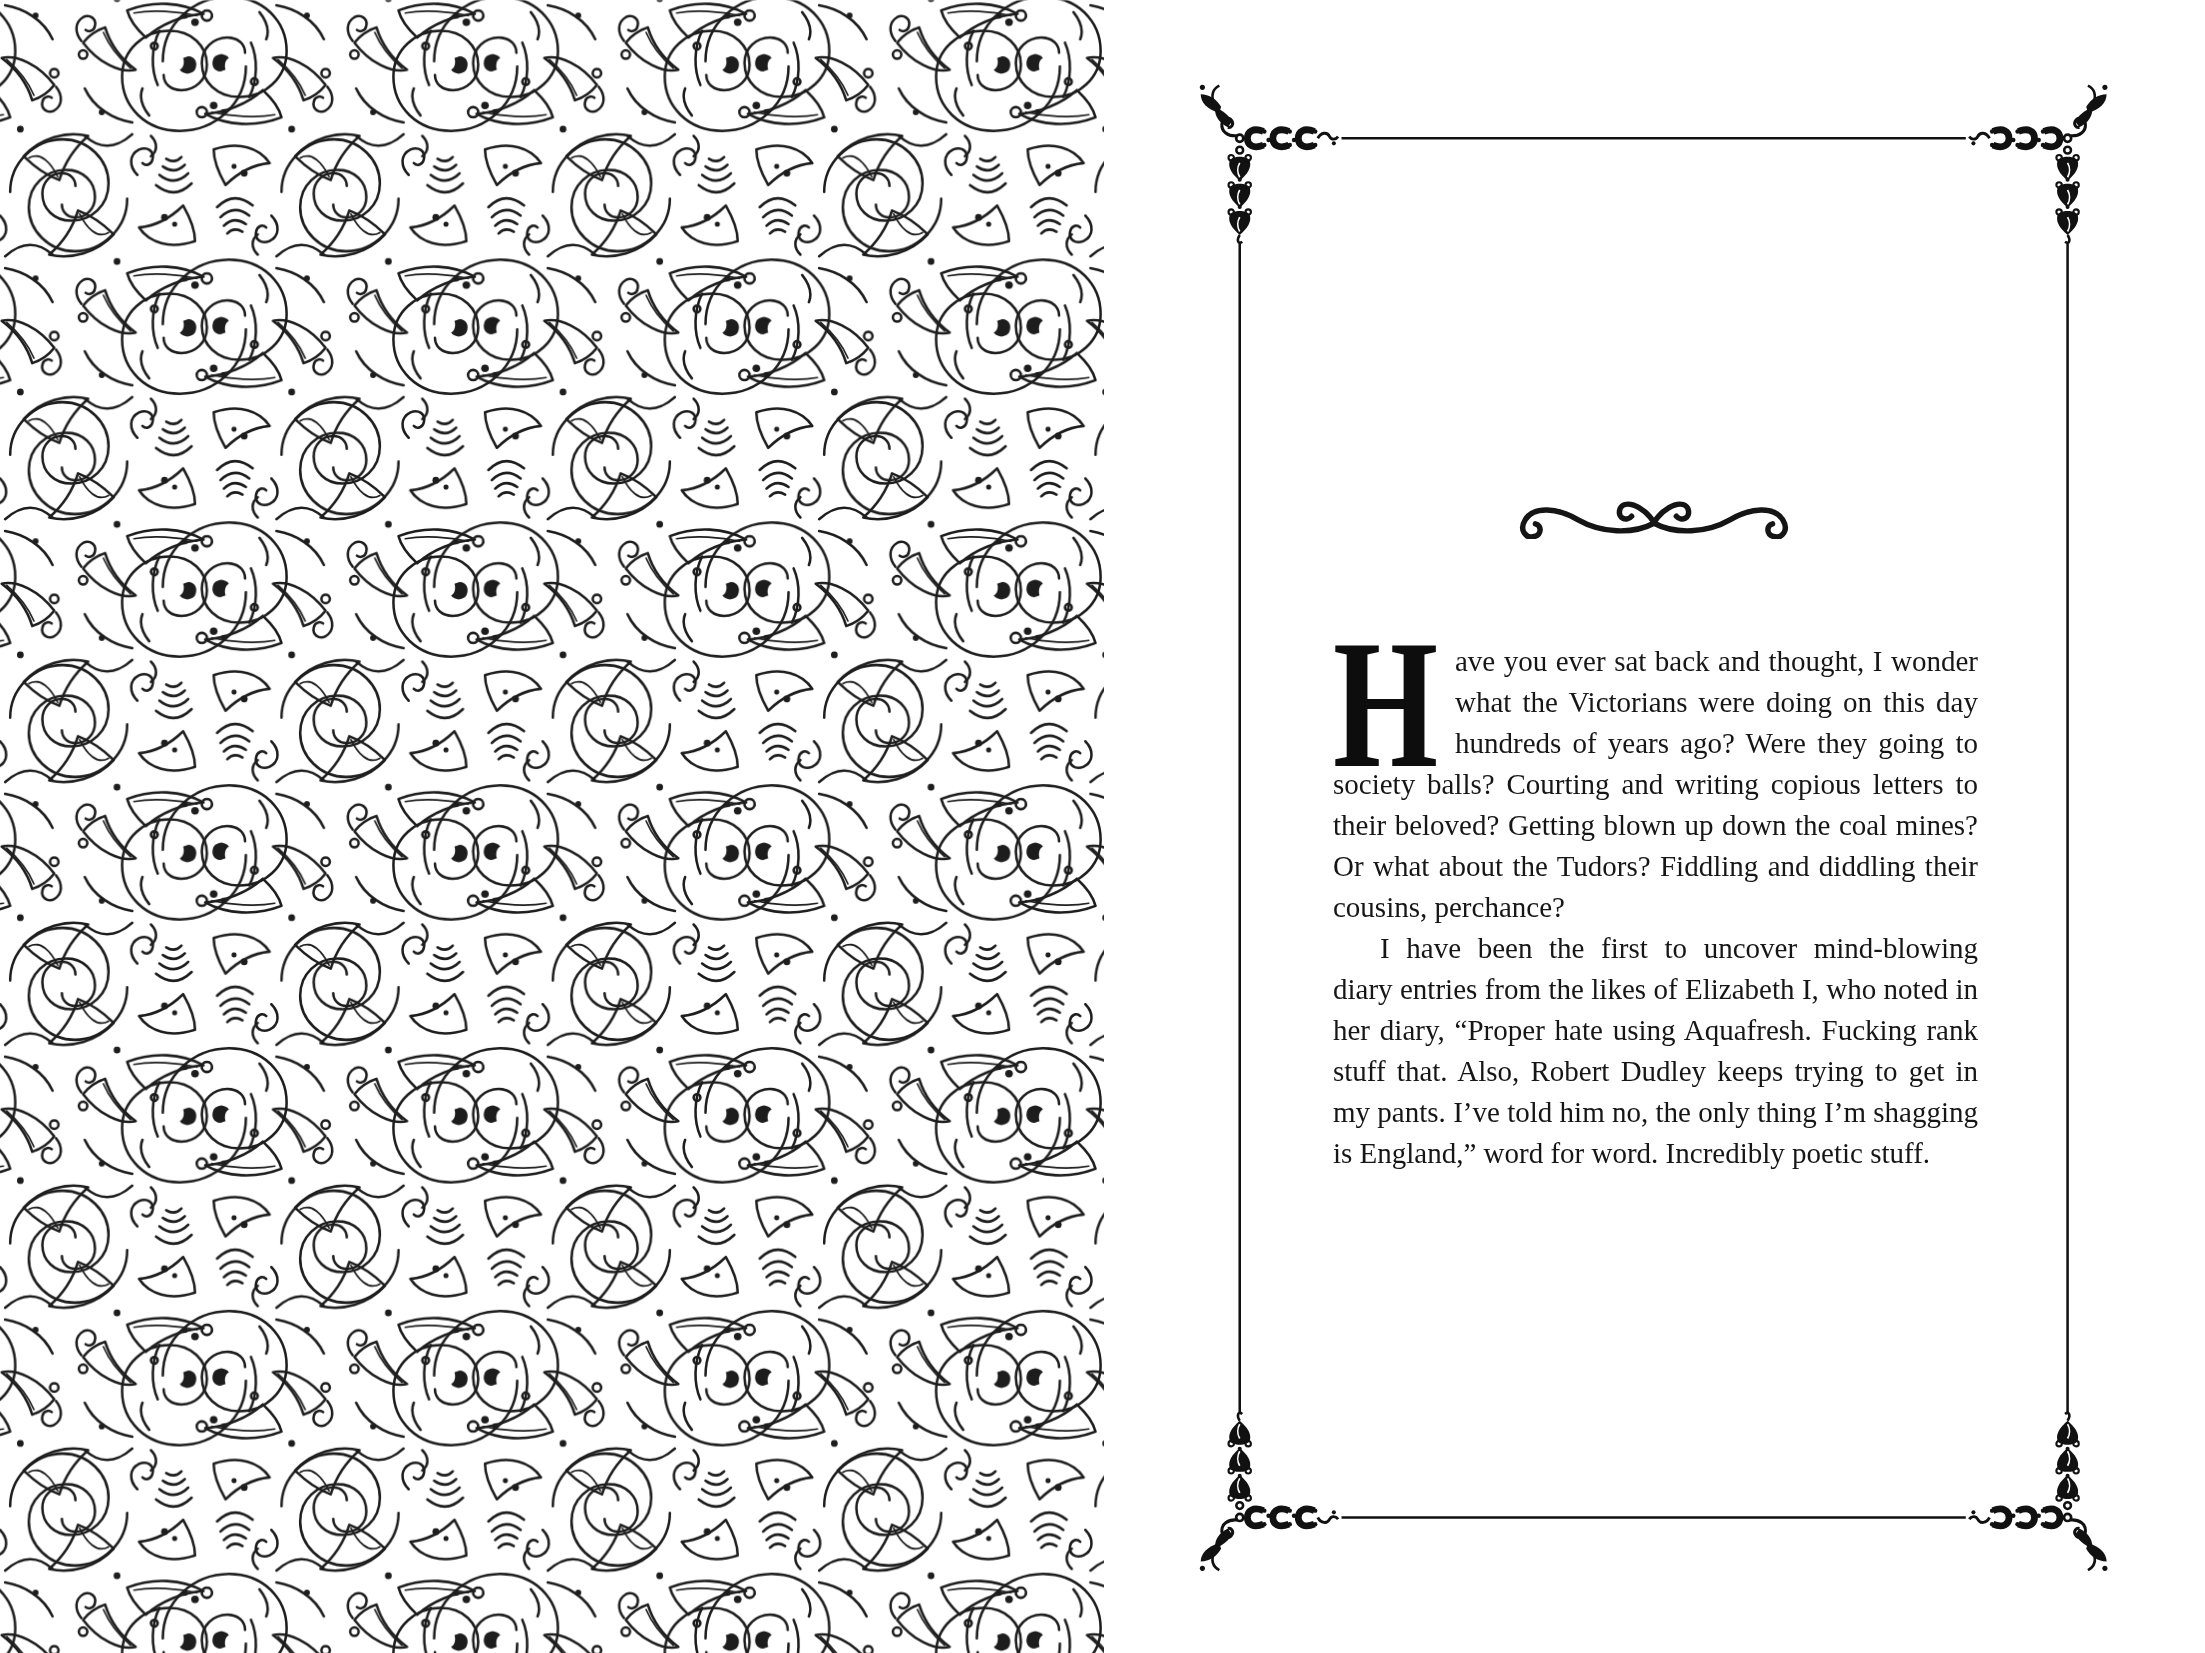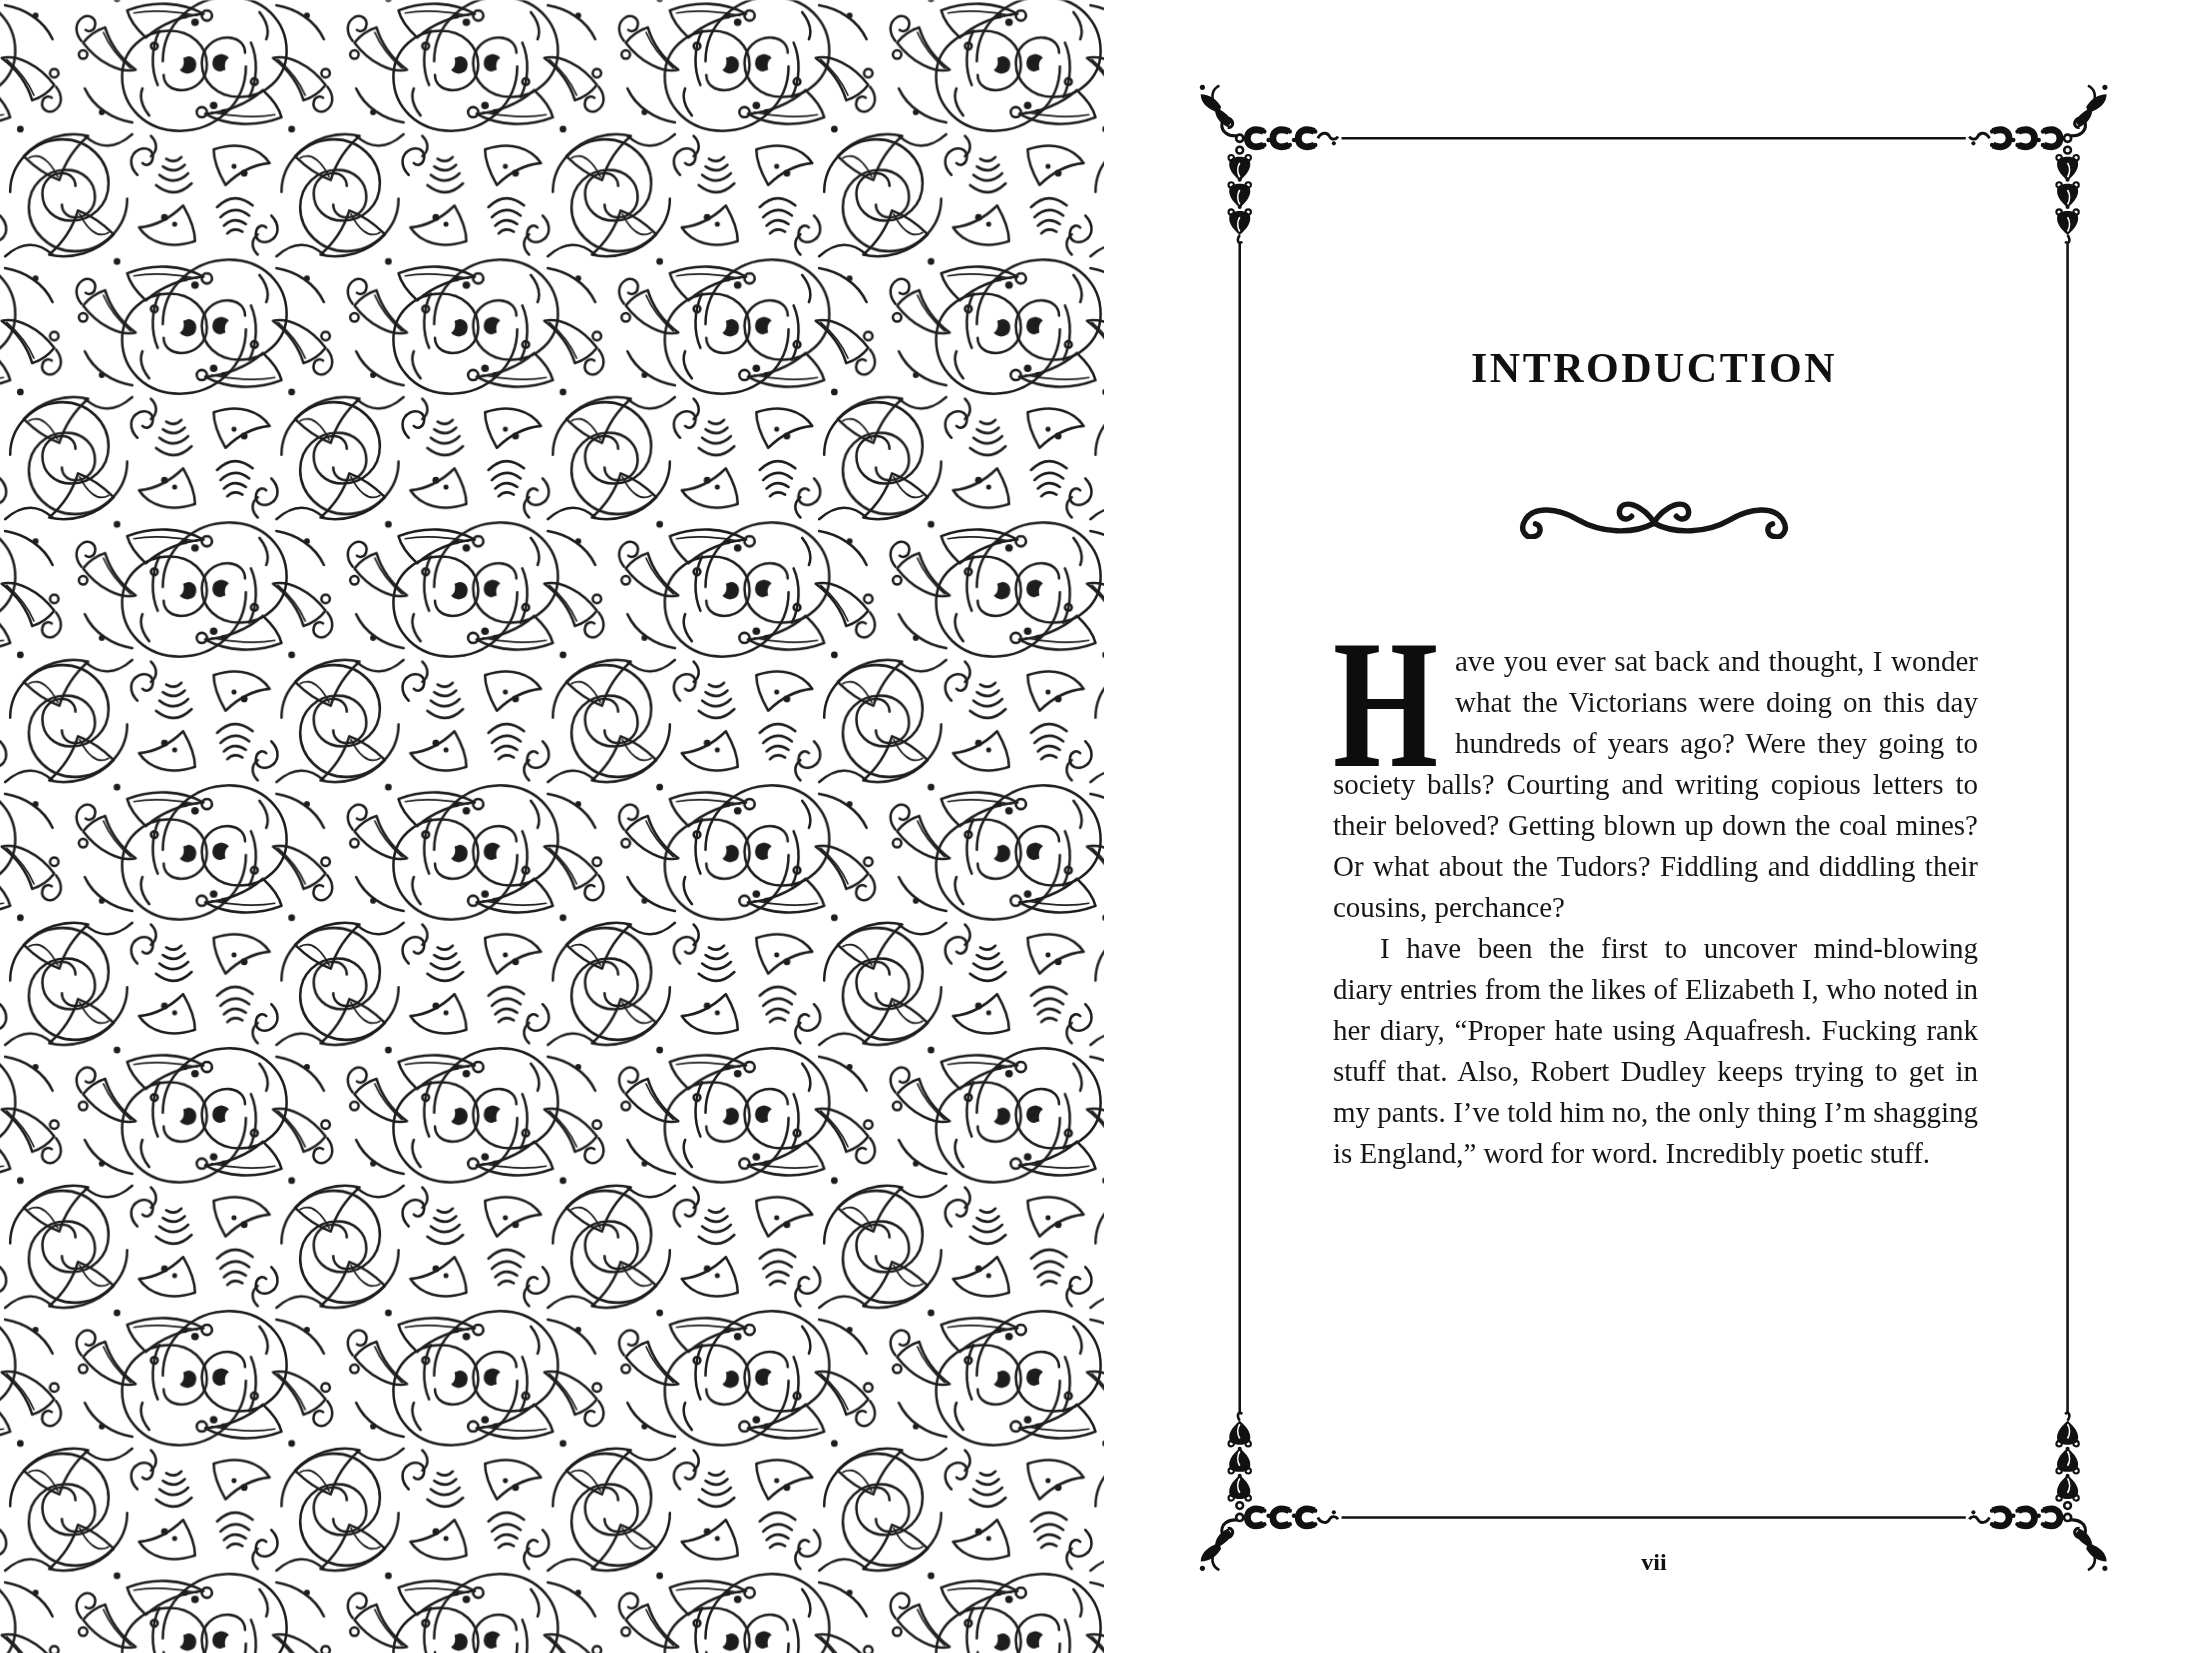--- a/index.html
+++ b/index.html
@@ -128,32 +128,30 @@
         <path d="M280,1789 L1016,1789"></path>
         <path d="M160,287 L160,1665"></path>
         <path d="M1136,287 L1136,1665"></path>
       </g>
       <use href="#corner" transform="translate(160,163)"></use>
       <use href="#corner" transform="translate(1136,163) scale(-1,1)"></use>
       <use href="#corner" transform="translate(160,1789) scale(1,-1)"></use>
       <use href="#corner" transform="translate(1136,1789) scale(-1,-1)"></use>
     </svg>
 
-    <h1 class="page-title">INTRODUCTION</h1>
 
     <svg class="flourish" width="282" height="54" viewBox="0 0 333 64" aria-hidden="true">
       <g fill="none" stroke="#151515" stroke-width="6.5" stroke-linecap="round">
         <path d="M167,45 C141,59 104,57 76,41 C52,27 24,25 14,41 C6,54 15,64 25,61 C33,59 34,48 26,46"></path>
         <path d="M167,45 C152,22 130,17 126,29 C123,39 134,44 140,37"></path>
         <path d="M166,45 C192,59 229,57 257,41 C281,27 309,25 319,41 C327,54 318,64 308,61 C300,59 299,48 307,46"></path>
         <path d="M166,45 C181,22 203,17 207,29 C210,39 199,44 193,37"></path>
       </g>
     </svg>
 
     <div class="body-text">
         <p class="para"><span class="dropcap">H</span><span>ave you ever sat back and thought, </span><span class="em">I wonder what the Victorians were doing on this day hundreds of years ago? Were they going to society balls? Courting and writing copious letters to their beloved? Getting blown up down the coal mines? Or what about the Tudors? Fiddling and diddling their cousins, perchance?</span></p>
         <p class="para indent"><span>I have been the first to uncover mind-blowing diary entries from the likes of Elizabeth I, who noted in her diary, “Proper hate using Aquafresh. Fucking rank stuff that. Also, Robert Dudley keeps trying to get in my pants. I’ve told him no, the only thing I’m shagging is England,” word for word. Incredibly poetic stuff.</span></p>
       </div>
 
-    <div class="folio">vii</div>
   </div>
 </div>
 
 
 </body></html>

